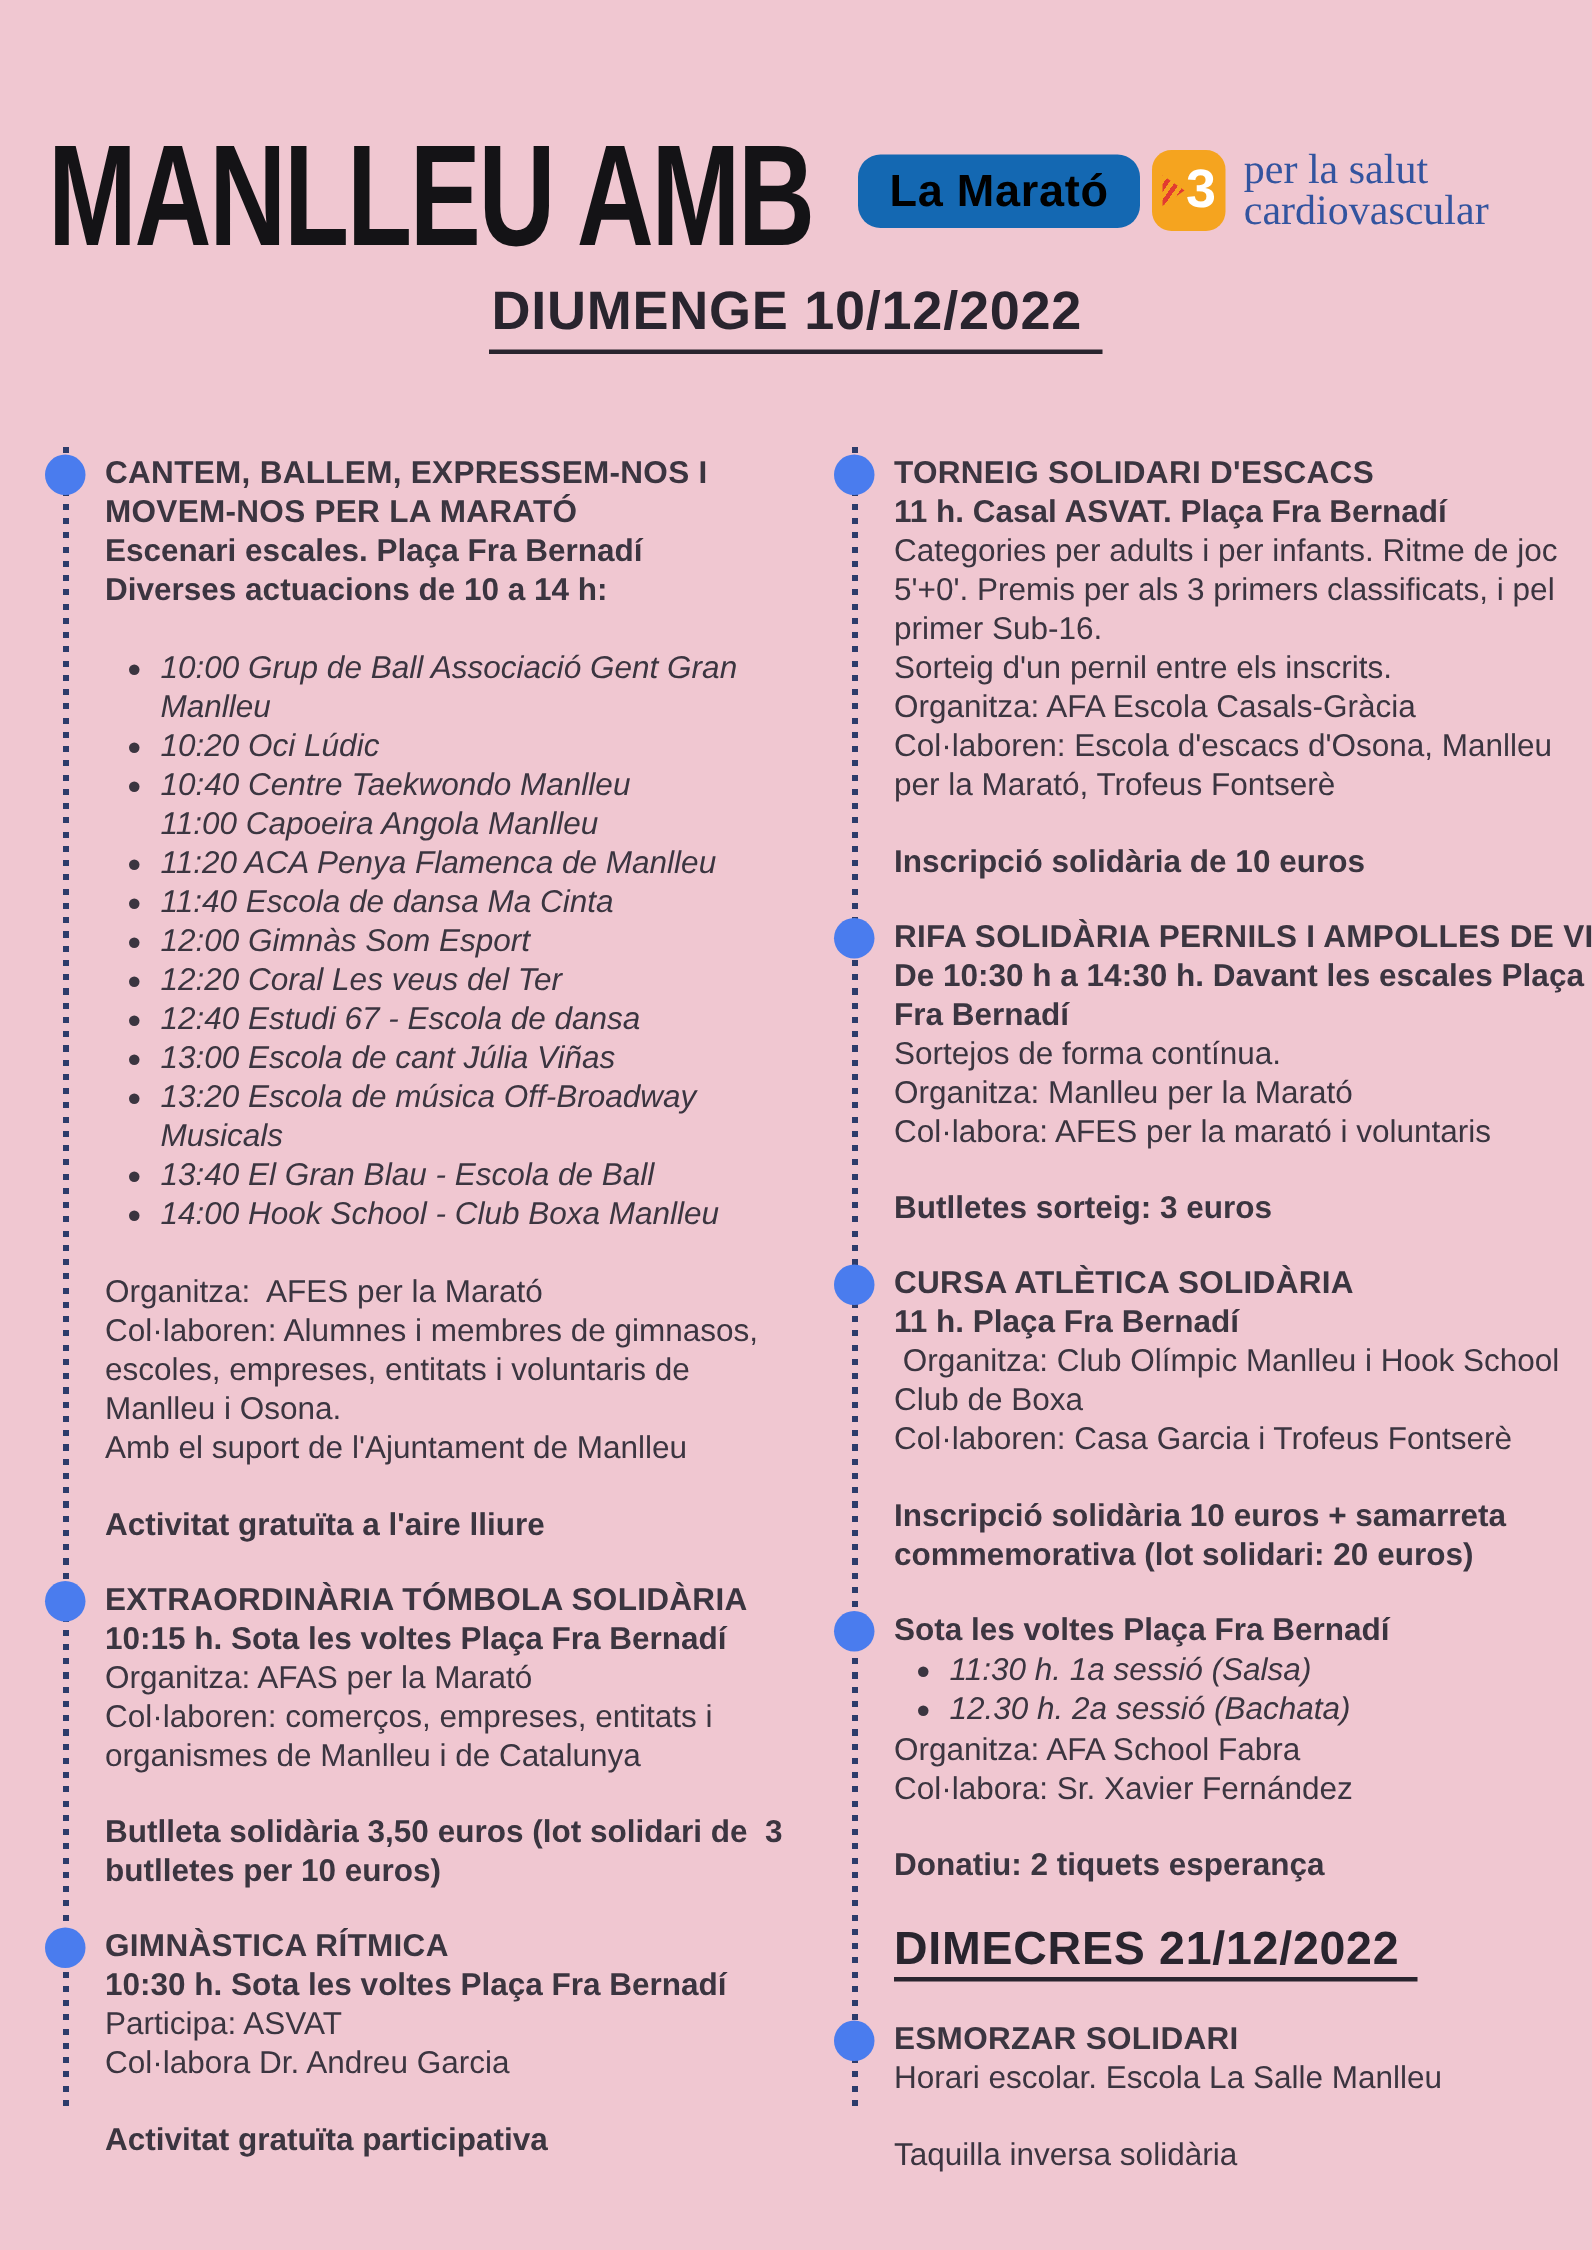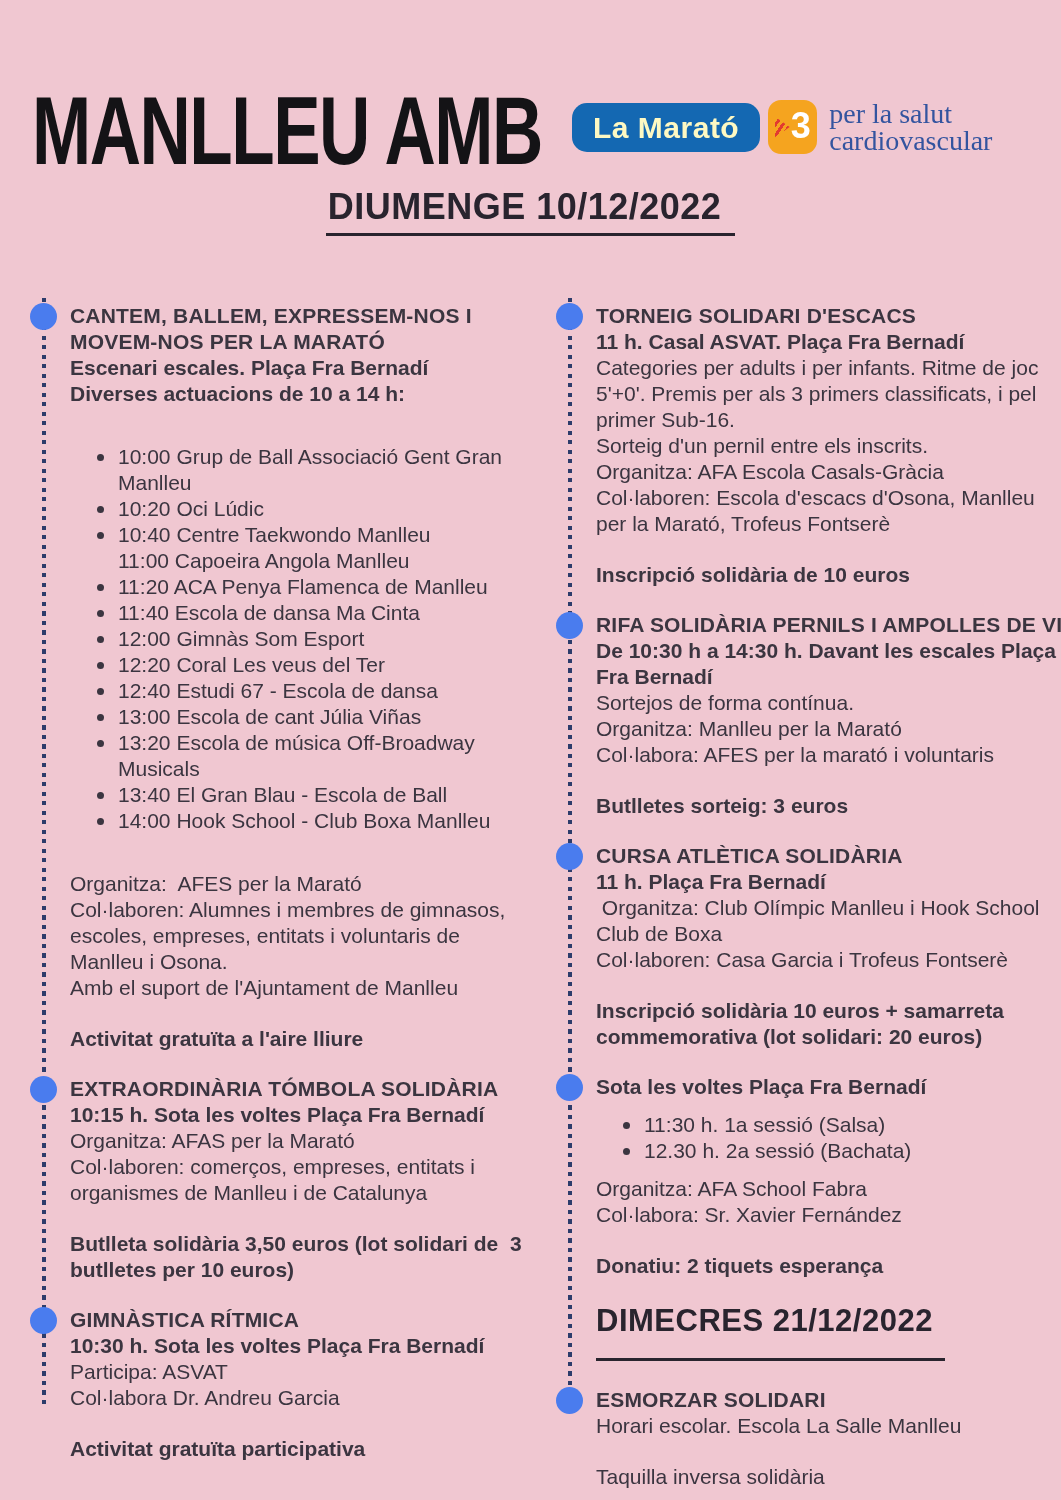--- a/index.html
+++ b/index.html
@@ -13,21 +13,21 @@
   }
   .main-title {
     position: absolute; left: 32px; top: 76px; margin: 0;
     font-size: 96px; font-weight: 800; letter-spacing: -2px;
     color: var(--heading-text, #141316);
     transform: scaleX(0.74); transform-origin: left top; white-space: nowrap;
   }
   .logo-group { position: absolute; left: 572px; top: 100px; display: flex; align-items: center; }
   .badge-blue {
     height: 49px; padding: 0 21px; background: var(--logo-badge-blue, #1468b2);
-    color: #fef9c3; font-weight: 700; font-size: 30px; line-height: 49px;
+    color: #000000; font-weight: 700; font-size: 30px; line-height: 49px;
     border-radius: 15px; letter-spacing: 0.5px;
   }
   .badge-orange {
     width: 49px; height: 54px; margin-left: 8px;
     background: var(--logo-badge-orange, #f5a41f); border-radius: 13px;
     display: flex; align-items: center; justify-content: center;
   }
   .tv3-arrow {
     width: 15px; height: 21px; margin-right: 1px;
     clip-path: polygon(0 0, 100% 50%, 0 100%);
@@ -52,30 +52,30 @@
   }
   .section { position: relative; margin: 0 0 24px 40px; font-size: 21px; line-height: 26px; }
   .section .dot {
     position: absolute; left: -40px; top: 0; width: 27px; height: 27px;
     border-radius: 50%; background: var(--timeline-dot, #4a7cee);
   }
   .sec-title { font-weight: 600; letter-spacing: 0.2px; white-space: pre-wrap; margin-top: 17px; }
   .line { white-space: pre-wrap; }
   .line.b { font-weight: 700; }
   .gap { height: 25px; }
-  ul.bullets { margin: 12px; padding: 0 0 0 36px; list-style: none; }
+  ul.bullets { margin: 1px; padding: 0 0 0 36px; list-style: none; font-style: italic; }
   ul.bullets li { position: relative; }
   ul.bullets li::before {
     content: ""; position: absolute; left: -21px; top: 10px;
     width: 7px; height: 7px; border-radius: 50%; background: currentColor;
   }
   .col-date-heading { margin: 6px 0 26px 40px; }
   .col-date-heading span {
     font-size: 31px; font-weight: 600; color: #29242e; letter-spacing: 0.5px;
-    border-bottom: 3px solid #29242e; padding: 0 12px 19px 0; display: inline-block;
+    border-bottom: 3px solid #29242e; padding: 0 12px 1px 0; display: inline-block;
   }
 </style>
 </head>
 <body>
 
 <div class="poster">
   <h1 class="main-title">MANLLEU AMB</h1>
 
   <div class="logo-group">
     <div class="badge-blue">La Marató</div>

